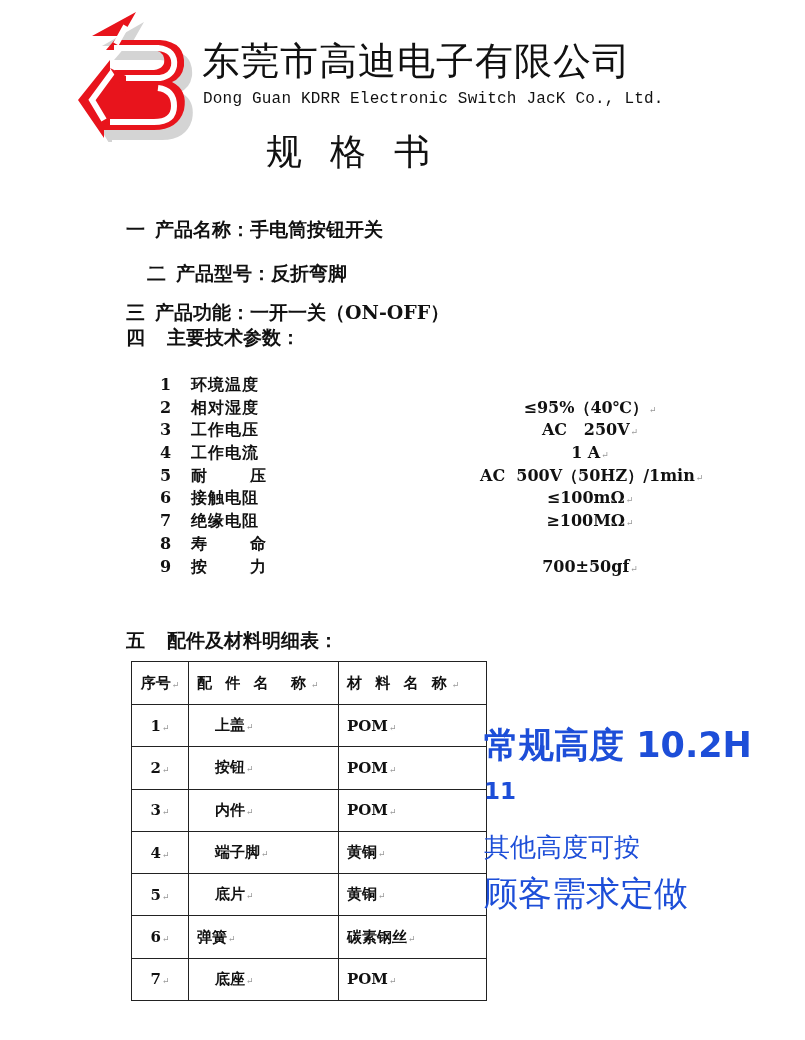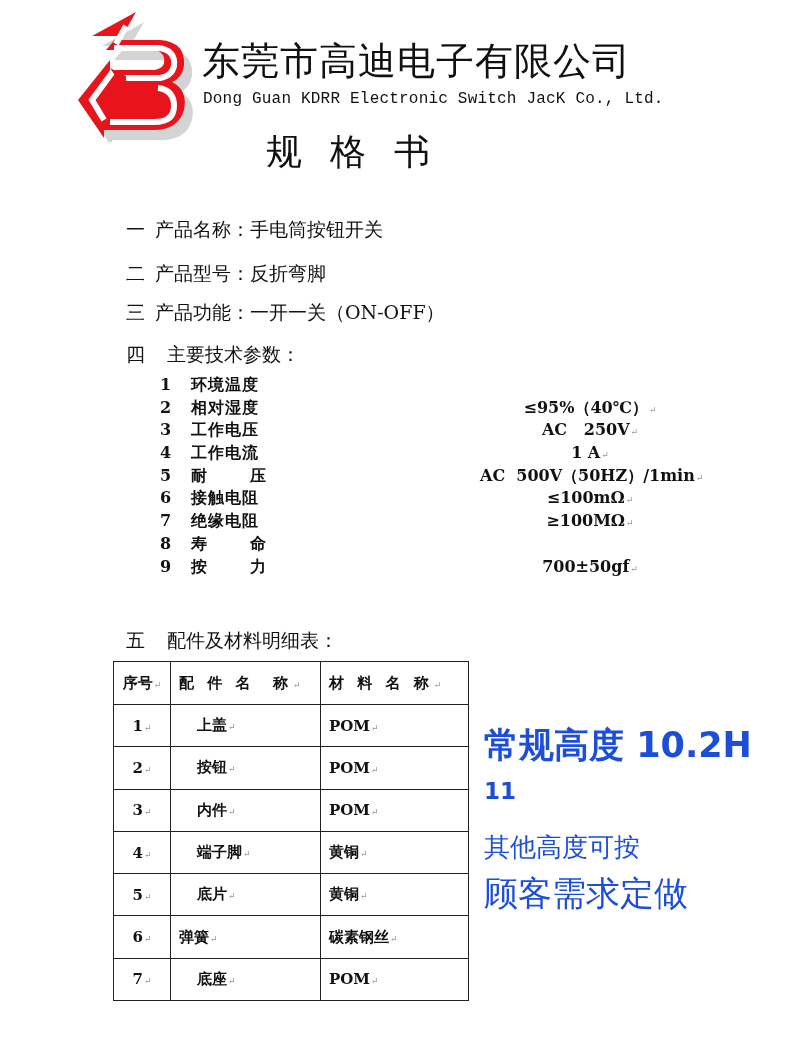--- a/index.html
+++ b/index.html
@@ -4,38 +4,38 @@
 <style>
   * { margin: 0; padding: 0; box-sizing: border-box; }
   html, body { width: 805px; height: 1040px; background: #ffffff; overflow: hidden; }
   body { position: relative; font-family: "DejaVu Serif", "Liberation Serif", serif; color: #111; }
 
   .logo { position: absolute; left: 74px; top: 10px; width: 120px; height: 132px; }
   .company-cn { position: absolute; left: 202px; top: 36px; font-family: "DejaVu Sans", "Liberation Sans", sans-serif; font-size: 38px; letter-spacing: 1px; color: #111; white-space: nowrap; }
   .company-en { position: absolute; left: 203px; top: 90px; font-family: "Liberation Mono", "DejaVu Sans Mono", monospace; font-size: 16px; color: #111; white-space: nowrap; letter-spacing: 0.2px; }
   .doc-title { position: absolute; left: 266px; top: 128px; font-family: Liberation Mono, monospace; font-size: 36px; letter-spacing: 28px; color: #111; white-space: nowrap; }
 
-  .section { position: absolute; left: 126px; font-size: 19px; white-space: nowrap; color: #111; }
+  .section { position: absolute; left: 126px; font-size: 19px; white-space: nowrap; color: #111; font-weight: bold; }
   .section .num { display: inline-block; margin-right: 10px; }
   .sec1 { top: 217px; }
-  .sec2 { top: 261px; }
+  .sec2 { top: 261px; margin-left: 21px; }
   .sec3 { top: 300px; }
-  .sec4 { top: 342px; text-align: right; }
+  .sec4 { top: 325px; text-align: right; }
   .sec4 .num { margin-right: 22px; }
   .sec5 { top: 628px; }
   .sec5 .num { margin-right: 22px; }
 
   .params { position: absolute; left: 160px; top: 375px; width: 540px; }
   .param-row { position: relative; height: 22.7px; font-size: 16px; font-weight: bold; white-space: nowrap; }
   .param-row .pn { position: absolute; left: 0; width: 18px; }
   .param-row .pl { position: absolute; left: 31px; letter-spacing: 1px; }
   .param-row .pv { position: absolute; left: 320px; width: 220px; text-align: center; }
   .pl.spread { display: inline-flex; justify-content: space-between; width: 76px; }
 
-  table.parts { position: absolute; left: 113px; top: 661px; width: 356px; border-collapse: collapse; }
+  table.parts { position: absolute; left: 131px; top: 661px; width: 356px; border-collapse: collapse; }
   table.parts td { border: 1.5px solid #222; height: 42.3px; font-size: 15px; font-weight: bold; vertical-align: middle; }
   table.parts tr.head td { height: 43px; }
   td.c-idx { width: 57px; text-align: center; }
   td.c-name { width: 150px; padding-left: 8px; }
   td.c-name.indent { padding-left: 26px; margin-top: 44px; }
   td.c-mat { padding-left: 8px; }
   .mark { color: #999; font-size: 9px; font-weight: normal; margin-left: 1px; }
   .head td { letter-spacing: 4px; }
   .head td.c-idx { letter-spacing: 0; }
 

